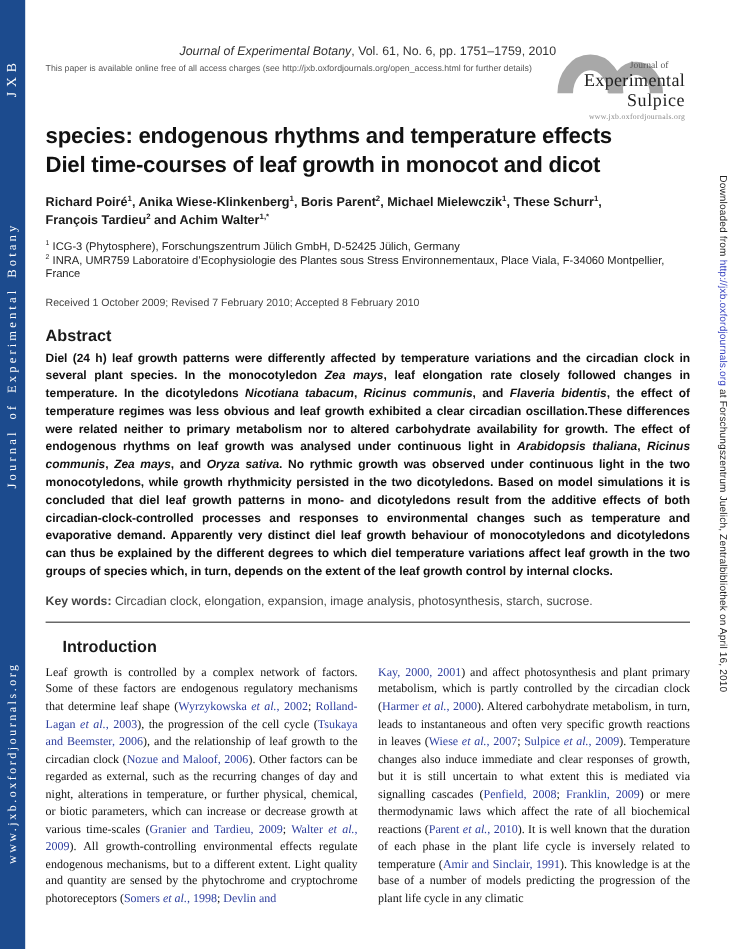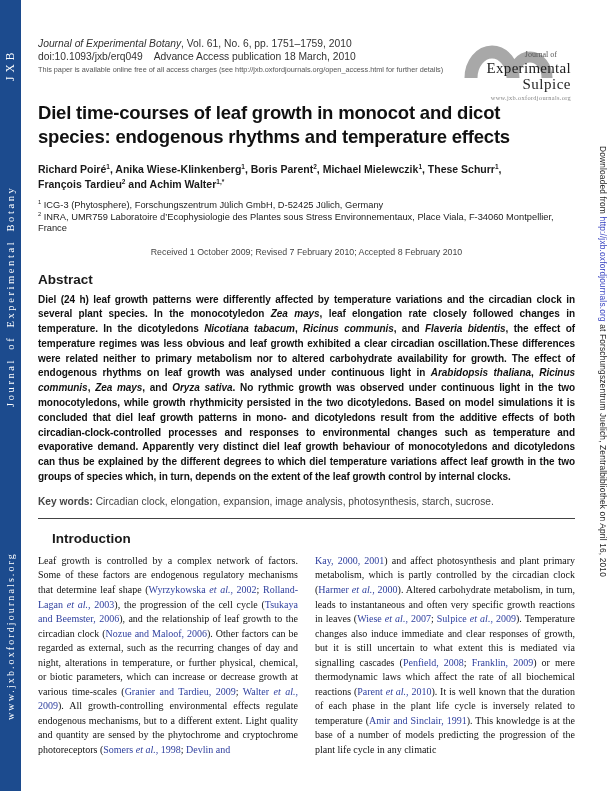--- a/index.html
+++ b/index.html
@@ -21,39 +21,39 @@
   .v-journal{top:162px;height:268px;font-size:10.5px;letter-spacing:2.6px;word-spacing:3px;}
   .v-url{top:532px;height:208px;font-size:10px;letter-spacing:2.1px;}
 
   
   .download-note{position:absolute;right:4px;top:146px;height:516px;
                  writing-mode:vertical-rl;font-size:8.4px;color:#222;letter-spacing:0.15px;}
 
   
   .content{position:absolute;left:38px;top:38px;width:537px;}
   .header-row{position:relative;height:52px;}
-  .pub-line1{font-size:10.3px;color:#333;}
+  .pub-line1{font-size:10.3px;color:#333;text-align:center;}
   .pub-line2{font-size:10.3px;color:#333;margin-top:2px;white-space:pre-wrap;}
   .pub-line3{font-size:7.3px;color:#555;margin-top:3px;}
 
   .logo{position:absolute;top:-2px;right:4px;width:120px;height:66px;
         font-family:"Liberation Serif",serif;}
   .logo-arcs{position:absolute;top:2px;right:14px;}
   .logo-journal-of{position:absolute;top:14px;right:14px;font-size:8px;color:#555;}
   .logo-name1{position:absolute;top:24px;right:0;font-size:15px;color:#1e1e1e;letter-spacing:0.3px;}
   .logo-name2{position:absolute;top:40px;right:0;font-size:15px;color:#1e1e1e;letter-spacing:0.5px;}
   .logo-url{position:absolute;top:58px;right:0;font-size:6.4px;color:#888;letter-spacing:0.3px;}
 
   .research-label{font-size:10.5px;font-weight:bold;letter-spacing:0.2px;margin-top:6px;}
   .title{margin-top:11px;font-size:18.5px;font-weight:bold;line-height:24px;
          letter-spacing:-0.2px;white-space:nowrap;color:#111;}
   .authors{margin-top:13px;font-weight:bold;font-size:10.5px;line-height:15px;white-space:nowrap;}
   .affiliations{margin-top:8px;font-size:9.3px;line-height:11.5px;color:#222;}
   .correspondence{margin-top:7px;font-size:9.3px;color:#222;}
-  .received{margin-top:12px;font-size:8.8px;color:#444;text-align:center;}
+  .received{margin-top:12px;font-size:8.8px;color:#444;}
 
   .abstract-heading{margin-top:15px;font-size:13.5px;font-weight:bold;}
   .abstract-body{margin-top:6px;font-size:10px;font-weight:bold;line-height:14.8px;
                  text-align:justify;letter-spacing:-0.05px;color:#111;}
   .keywords{margin-top:11px;font-size:10.2px;color:#444;}
 
   .rule{border:none;border-top:1px solid #444;margin:11px 0 0 0;}
   .intro-heading{margin-top:12px;font-size:13.5px;font-weight:bold;}
   .columns{margin-top:8px;display:flex;gap:17px;
            font-family:"Liberation Serif",serif;font-size:10px;line-height:14.55px;
@@ -79,39 +79,38 @@
     <div class="v v-url">www.jxb.oxfordjournals.org</div>
   </aside>
 
   <div class="download-note"><span>Downloaded from </span><span class="r-u">http://jxb.oxfordjournals.org</span><span> at Forschungszentrum Juelich, Zentralbibliothek on April 16, 2010</span></div>
 
   <main class="content">
 
     <div class="header-row">
       <div class="pub-lines">
         <div class="pub-line1"><span class="r-i">Journal of Experimental Botany</span><span>, Vol. 61, No. 6, pp. 1751–1759, 2010</span></div>
-        <div class="pub-line2">doi:10.1093/jxb/erq049    Advance Access publication 18 March, 2010</div>
         <div class="pub-line3">This paper is available online free of all access charges (see http://jxb.oxfordjournals.org/open_access.html for further details)</div>
       </div>
       <div class="logo">
         <svg class="logo-arcs" width="96" height="40" viewBox="0 0 96 40">
           <path d="M10 40 A 21 26 0 0 1 52 40" fill="none" stroke="#a8a8a8" stroke-width="13"></path>
           <path d="M52 40 A 17 21 0 0 1 86 40" fill="none" stroke="#a8a8a8" stroke-width="11"></path>
         </svg>
         <div class="logo-journal-of">Journal of</div>
         <div class="logo-name1">Experimental</div>
         <div class="logo-name2">Sulpice</div>
         <div class="logo-url">www.jxb.oxfordjournals.org</div>
       </div>
     </div>
 
 
     <h1 class="title" style="margin:11px 0 0 0;">
+      <span style="display:block">species: endogenous rhythms and temperature effects</span>
       <span style="display:block">Diel time-courses of leaf growth in monocot and dicot</span>
-      <span style="display:block">species: endogenous rhythms and temperature effects</span>
     </h1>
 
     <div class="authors">
       <div><span>Richard Poiré</span><span class="r-sup">1</span><span>, Anika Wiese-Klinkenberg</span><span class="r-sup">1</span><span>, Boris Parent</span><span class="r-sup">2</span><span>, Michael Mielewczik</span><span class="r-sup">1</span><span>, These Schurr</span><span class="r-sup">1</span><span>,</span></div>
       <div><span>François Tardieu</span><span class="r-sup">2</span><span> and Achim Walter</span><span class="r-sup">1,*</span></div>
     </div>
 
     <div class="affiliations">
       <div><span class="r-sup">1</span><span> ICG-3 (Phytosphere), Forschungszentrum Jülich GmbH, D-52425 Jülich, Germany</span></div>
       <div><span class="r-sup">2</span><span> INRA, UMR759 Laboratoire d’Ecophysiologie des Plantes sous Stress Environnementaux, Place Viala, F-34060 Montpellier, France</span></div>

